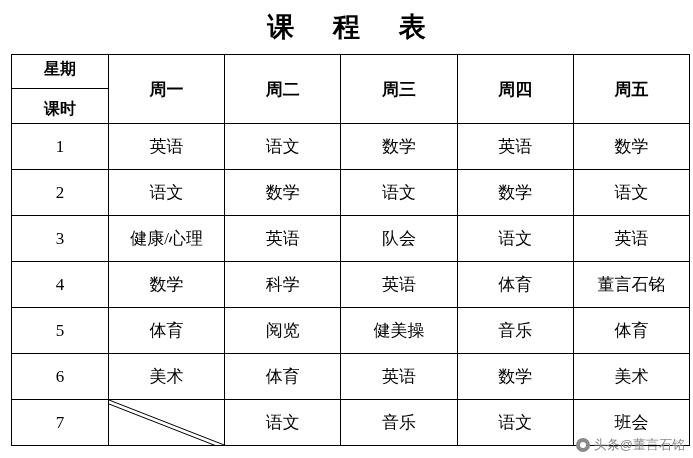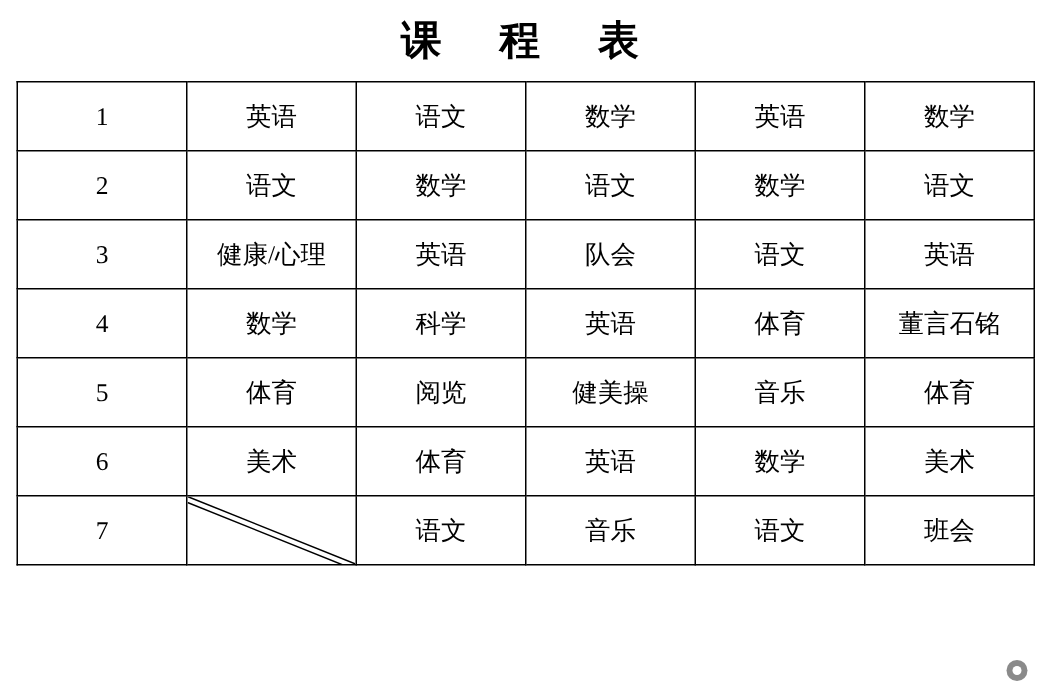--- a/index.html
+++ b/index.html
@@ -139,20 +139,34 @@
 </style>
 </head>
 <body>
 
 <div class="page">
 
   <div class="doc-title">课    程    表</div>
 
   <table class="schedule">
     <tbody>
+      <tr>
+        <td class="corner">
+          <div class="corner-inner">
+            <div class="corner-week">星期</div>
+            <div class="corner-line"></div>
+            <div class="corner-period">课时</div>
+          </div>
+        </td>
+        <td class="dayhead">周一</td>
+        <td class="dayhead">周二</td>
+        <td class="dayhead">周三</td>
+        <td class="dayhead">周四</td>
+        <td class="dayhead">周五</td>
+      </tr>
 
       <tr>
         <td class="periodcell">1</td>
         <td>英语</td>
         <td>语文</td>
         <td>数学</td>
         <td>英语</td>
         <td>数学</td>
       </tr>
 
@@ -214,15 +228,16 @@
         <td>语文</td>
         <td>音乐</td>
         <td>语文</td>
         <td>班会</td>
       </tr>
     </tbody>
   </table>
 
   <div class="watermark">
     <span class="wm-logo"></span>
+    <span>头条@董言石铭</span>
   </div>
 
 </div>
 
 </body></html>

